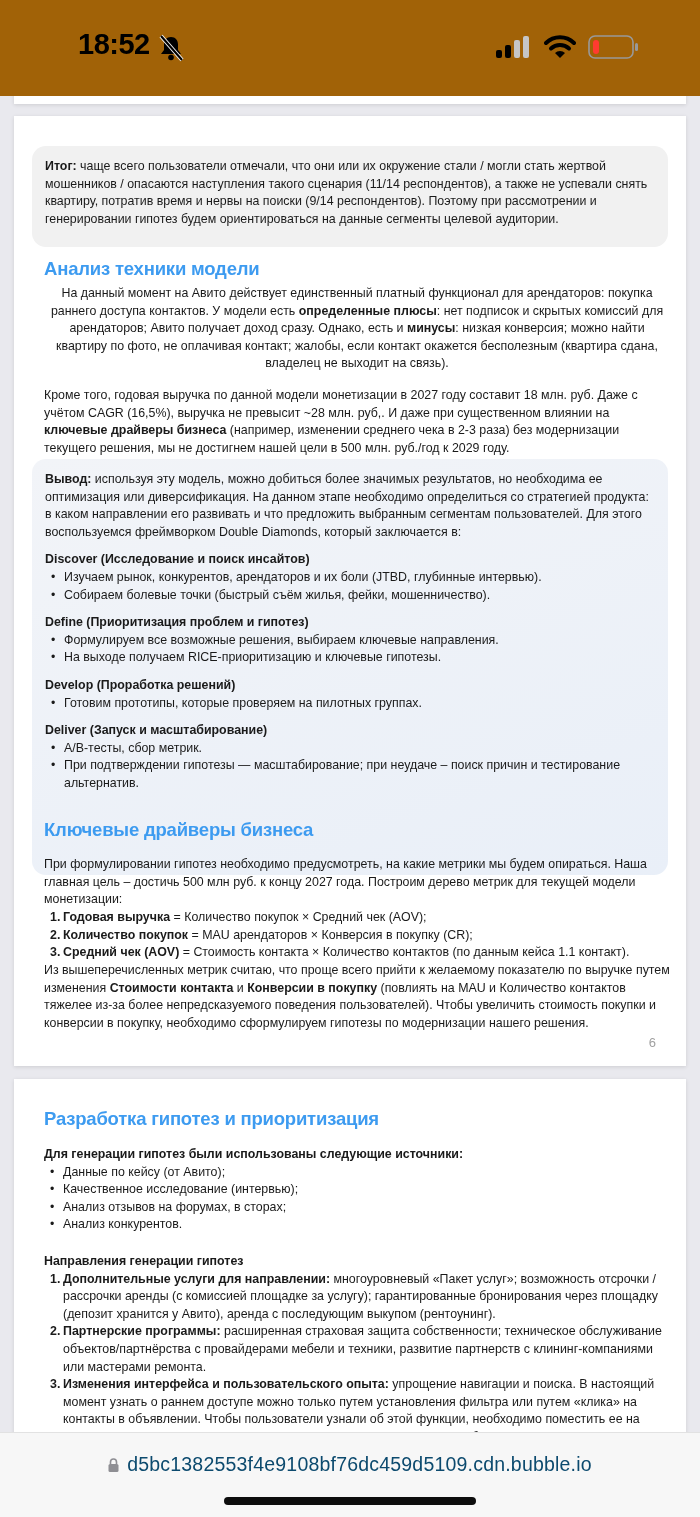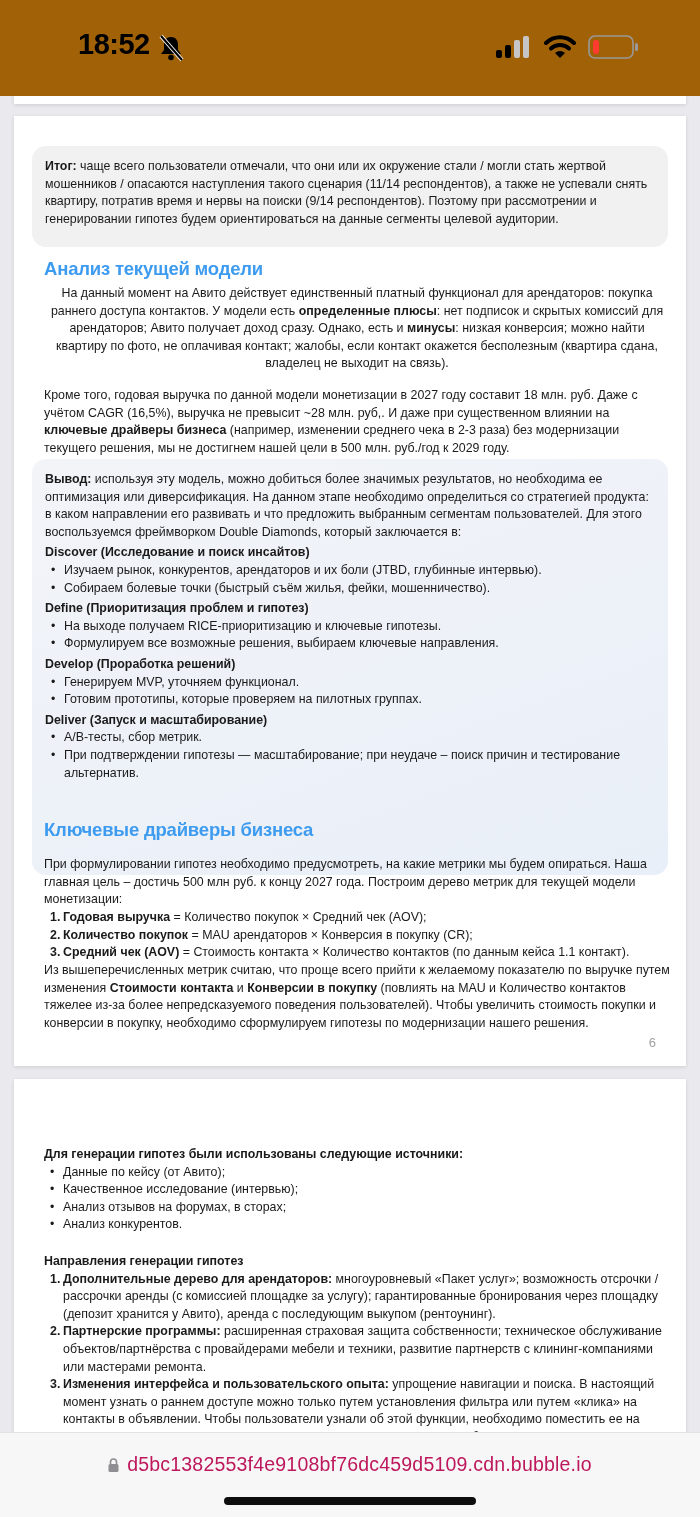--- a/index.html
+++ b/index.html
@@ -44,41 +44,41 @@
   }
   .h2 {
     position: absolute; left: 30px; font-size: 18.5px; color: #3d9bf0;
     font-weight: bold; letter-spacing: -0.2px;
   }
   .para {
     position: absolute; left: 30px; width: 626px;
     font-size: 12.4px; line-height: 17.6px;
   }
   b { font-weight: bold; }
-  .sub-head { font-weight: bold; margin-top: 3px; }
+  .sub-head { font-weight: bold; margin-top: 10px; }
   ul.bul { list-style: none; margin-left: 6px; }
   ul.bul li { position: relative; padding-left: 13px; }
   ul.bul li::before {
     content: "•"; position: absolute; left: 0; top: 0;
   }
   ol.num { list-style: none; margin-left: 6px; }
   ol.num li { position: relative; padding-left: 13px; }
   ol.num li .n { position: absolute; left: 0; font-weight: bold; }
   .page-number {
     position: absolute; right: 30px; bottom: 16px; font-size: 13px; color: #a0a0a0;
   }
 
   
   .browser-bar {
     position: absolute; left: 0; top: 1432px; width: 700px; height: 85px;
     background: #f7f7f7; border-top: 1px solid #e2e2e2; z-index: 6;
   }
   .url-row {
     position: absolute; left: 0; top: 20px; width: 700px; text-align: center;
-    font-size: 19.5px; color: #be185d; letter-spacing: 0.2px;
+    font-size: 19.5px; color: #0c4a6e; letter-spacing: 0.2px;
   }
   .lock-icon { display: inline-block; width: 11px; height: 14px; vertical-align: -1px; margin-right: 8px; }
   .home-indicator {
     position: absolute; left: 224px; top: 64px; width: 252px; height: 8px;
     background: #0d0d0d; border-radius: 4px;
   }
 </style>
 </head>
 <body>
 
@@ -108,47 +108,46 @@
   </svg>
 </div>
 
 <div class="page page-top-stub"></div>
 
 <div class="page page-6">
   <div class="callout callout-gray">
     <b>Итог:</b><span> чаще всего пользователи отмечали, что они или их окружение стали / могли стать жертвой мошенников / опасаются наступления такого сценария (11/14 респондентов), а также не успевали снять квартиру, потратив время и нервы на поиски (9/14 респондентов). Поэтому при рассмотрении и генерировании гипотез будем ориентироваться на данные сегменты целевой аудитории.</span>
   </div>
 
-  <div class="h2" style="top:142px;">Анализ текущей модели</div>
+  <div class="h2" style="top:142px;">Анализ техники модели</div>
 
   <div class="para" style="top:169px;text-align:center;">
     <span>На данный момент на Авито действует единственный платный функционал для арендаторов: покупка раннего доступа контактов.  У модели есть </span><b>определенные плюсы</b><span>: нет подписок и скрытых комиссий для арендаторов; Авито получает доход сразу. Однако, есть и </span><b>минусы</b><span>: низкая конверсия; можно найти квартиру по фото, не оплачивая контакт; жалобы, если контакт окажется бесполезным (квартира сдана, владелец не выходит на связь).</span>
   </div>
 
   <div class="para" style="top:271px;">
     <span>Кроме того, годовая выручка по данной модели монетизации в 2027 году составит 18 млн. руб. Даже с учётом CAGR (16,5%), выручка не превысит ~28 млн. руб,. И даже при существенном влиянии на </span><b>ключевые драйверы бизнеса</b><span> (например, изменении среднего чека в 2-3 раза) без модернизации текущего решения, мы не достигнем нашей цели в 500 млн. руб./год к 2029 году.</span>
   </div>
 
   <div class="callout callout-blue">
     <div>
       <b>Вывод:</b><span> используя эту модель, можно добиться более значимых результатов, но необходима ее оптимизация или диверсификация. На данном этапе необходимо определиться со стратегией продукта: в каком направлении его развивать и что предложить выбранным сегментам пользователей. Для этого воспользуемся фреймворком Double Diamonds, который заключается в:</span>
     </div>
     <div class="sub-head">Discover (Исследование и поиск инсайтов)</div>
     <ul class="bul">
       <li>Изучаем рынок, конкурентов, арендаторов и их боли (JTBD, глубинные интервью).</li>
       <li>Собираем болевые точки (быстрый съём жилья, фейки, мошенничество).</li>
     </ul>
     <div class="sub-head">Define (Приоритизация проблем и гипотез)</div>
     <ul class="bul">
+      <li>Формулируем все возможные решения, выбираем ключевые направления.</li>
       <li>На выходе получаем RICE-приоритизацию и ключевые гипотезы.</li>
-      <li>Формулируем все возможные решения, выбираем ключевые направления.</li>
     </ul>
     <div class="sub-head">Develop (Проработка решений)</div>
     <ul class="bul">
-      <li>Генерируем MVP, уточняем функционал.</li>
       <li>Готовим прототипы, которые проверяем на пилотных группах.</li>
     </ul>
     <div class="sub-head">Deliver (Запуск и масштабирование)</div>
     <ul class="bul">
       <li>A/B-тесты, сбор метрик.</li>
       <li>При подтверждении гипотезы — масштабирование; при неудаче – поиск причин и тестирование альтернатив.</li>
     </ul>
   </div>
 
 
@@ -165,35 +164,36 @@
   </div>
 
   <div class="para" style="top:846px;">
     <span>Из вышеперечисленных метрик считаю, что проще всего прийти к желаемому показателю по выручке путем изменения </span><b>Стоимости контакта</b><span> и </span><b>Конверсии в покупку</b><span> (повлиять на MAU и Количество контактов тяжелее из-за более непредсказуемого поведения пользователей). Чтобы увеличить стоимость покупки и конверсии в покупку, необходимо сформулируем гипотезы по модернизации нашего решения.</span>
   </div>
 
   <div class="page-number">6</div>
 </div>
 
 <div class="page page-7">
+  <div class="h2" style="top:29px;">Разработка гипотез и приоритизация</div>
 
   <div class="para" style="top:67px;">
     <b>Для генерации гипотез были использованы следующие источники:</b>
     <ul class="bul">
       <li>Данные по кейсу (от Авито);</li>
       <li>Качественное исследование (интервью);</li>
       <li>Анализ отзывов на форумах, в сторах;</li>
       <li>Анализ конкурентов.</li>
     </ul>
   </div>
 
   <div class="para" style="top:174px;">
     <b>Направления генерации гипотез</b>
     <ol class="num">
-      <li><span class="n">1.</span><b>Дополнительные дерево для арендаторов:</b><span> многоуровневый «Пакет услуг»; возможность отсрочки / рассрочки аренды (с комиссией площадке за услугу); гарантированные бронирования через площадку (депозит хранится у Авито), аренда с последующим выкупом (рентоунинг).</span></li>
+      <li><span class="n">1.</span><b>Дополнительные услуги для направлении:</b><span> многоуровневый «Пакет услуг»; возможность отсрочки / рассрочки аренды (с комиссией площадке за услугу); гарантированные бронирования через площадку (депозит хранится у Авито), аренда с последующим выкупом (рентоунинг).</span></li>
       <li><span class="n">2.</span><b>Партнерские программы:</b><span> расширенная страховая защита собственности; техническое обслуживание объектов/партнёрства с провайдерами мебели и техники, развитие партнерств с клининг-компаниями или мастерами ремонта.</span></li>
       <li><span class="n">3.</span><b>Изменения интерфейса и пользовательского опыта:</b><span> упрощение навигации и поиска. В настоящий момент узнать о раннем доступе можно только путем установления фильтра или путем «клика» на контакты в объявлении. Чтобы пользователи узнали об этой функции, необходимо поместить ее на экран поиска наряду с такими параметрами как «Арендная плата», «Общая площадь», «Правила»</span></li>
     </ol>
   </div>
 </div>
 
 <div class="browser-bar">
   <div class="url-row">
     <svg class="lock-icon" viewBox="0 0 11 14">
       <path d="M2.5 6V4a3 3 0 0 1 6 0v2" stroke="#8e8e93" stroke-width="1.6" fill="none"></path>

